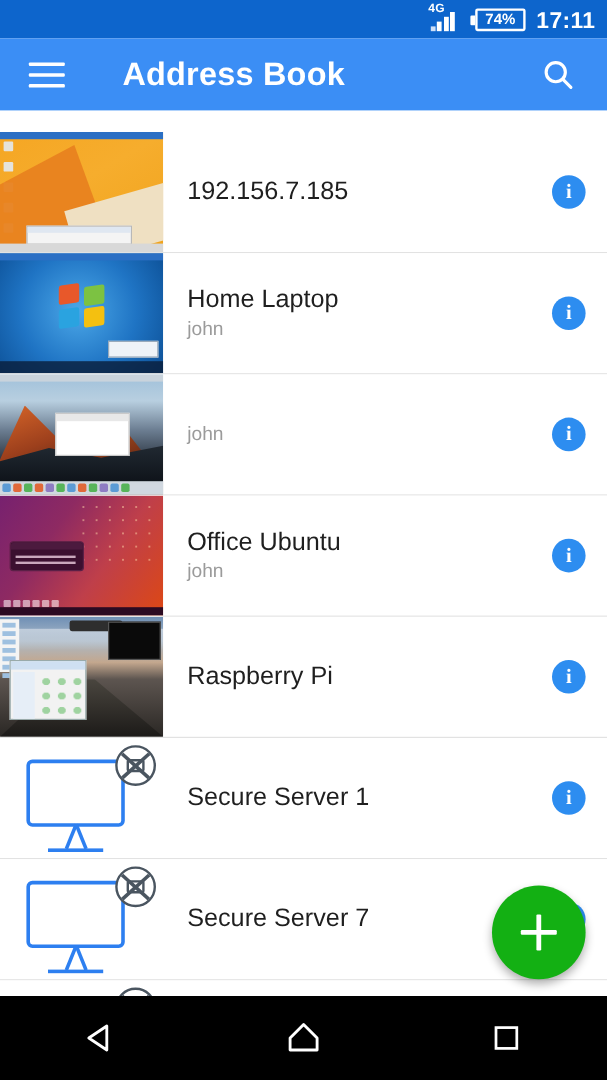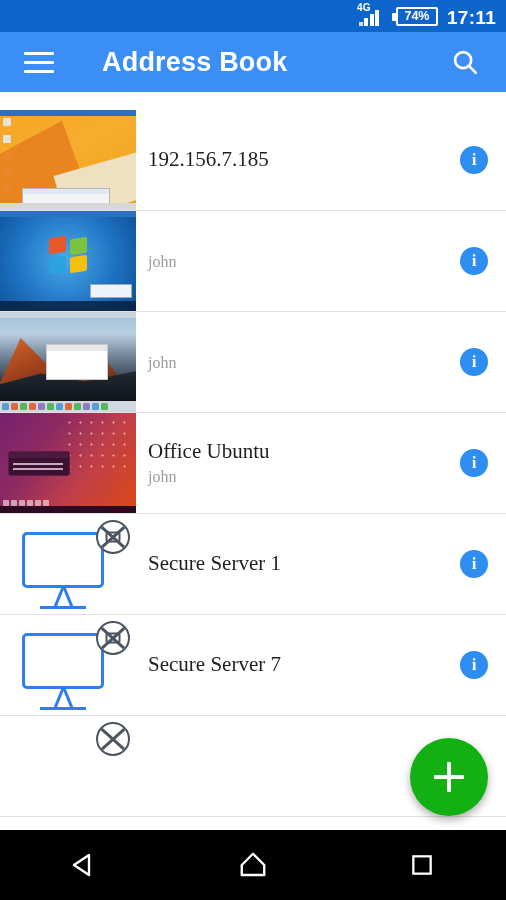--- a/index.html
+++ b/index.html
@@ -74,21 +74,21 @@
   .row {
     position: relative; height: 101px; width: 506px;
     display: flex; align-items: center;
     border-bottom: 1px solid #e2e2e2;
     background: #ffffff;
   }
   .thumb {
     width: 136px; height: 100px; flex: 0 0 136px;
     position: relative; overflow: hidden;
   }
-  .row-text { flex: 1 1 auto; padding-left: 12px; min-width: 0; font-family: Liberation Serif, serif; }
+  .row-text { flex: 1 1 auto; padding-left: 20px; min-width: 0; }
   .row-title {
     font-size: 21px; color: #1f1f1f; line-height: 1.2;
     white-space: nowrap; overflow: hidden; text-overflow: ellipsis;
   }
   .row-sub { font-size: 16px; color: #9b9b9b; line-height: 1.35; margin-top: 2px; }
   .info-btn {
     flex: 0 0 auto; margin-right: 18px;
     width: 28px; height: 28px; border-radius: 50%;
     background: #2d8df0; color:#ffffff;
     display: flex; align-items: center; justify-content: center;
@@ -324,20 +324,21 @@
               <span></span>
               <span></span>
               <span></span>
               <span></span>
             </div>
           <div class="tip"></div>
           <div class="taskbar"></div>
         </div>
       </div>
       <div class="row-text">
+        <div class="row-title">Home Laptop</div>
         <div class="row-sub">john</div>
       </div>
       <div class="info-btn"></div>
     </div>
 
     <div class="row">
       <div class="thumb">
         <div class="t-mac">
           <div class="tw-bar" style="background:#c9d3dc"></div>
           <div class="peak1"></div>
@@ -384,20 +385,47 @@
           <div class="panel"></div>
         </div>
       </div>
       <div class="row-text">
         <div class="row-title">Office Ubuntu</div>
         <div class="row-sub">john</div>
       </div>
       <div class="info-btn"></div>
     </div>
 
+    <div class="row">
+      <div class="thumb">
+        <div class="t-pi">
+          <div class="sky-streak"></div>
+          <div class="road"></div>
+          <div class="side">
+              <b></b>
+              <b></b>
+              <b></b>
+              <b></b>
+              <b></b>
+              <b></b>
+              <b></b>
+            </div>
+          <div class="tt"></div>
+          <div class="term2"></div>
+          <div class="fm">
+              <i></i>
+              <u></u>
+            </div>
+        </div>
+      </div>
+      <div class="row-text">
+        <div class="row-title">Raspberry Pi</div>
+      </div>
+      <div class="info-btn"></div>
+    </div>
 
     <div class="row">
       <div class="thumb">
         <div class="ph">
           <div class="mon"></div>
           <div class="stand-l"></div>
             <div class="stand-r"></div>
             <div class="base"></div>
           <div class="badge">
               <i></i>

